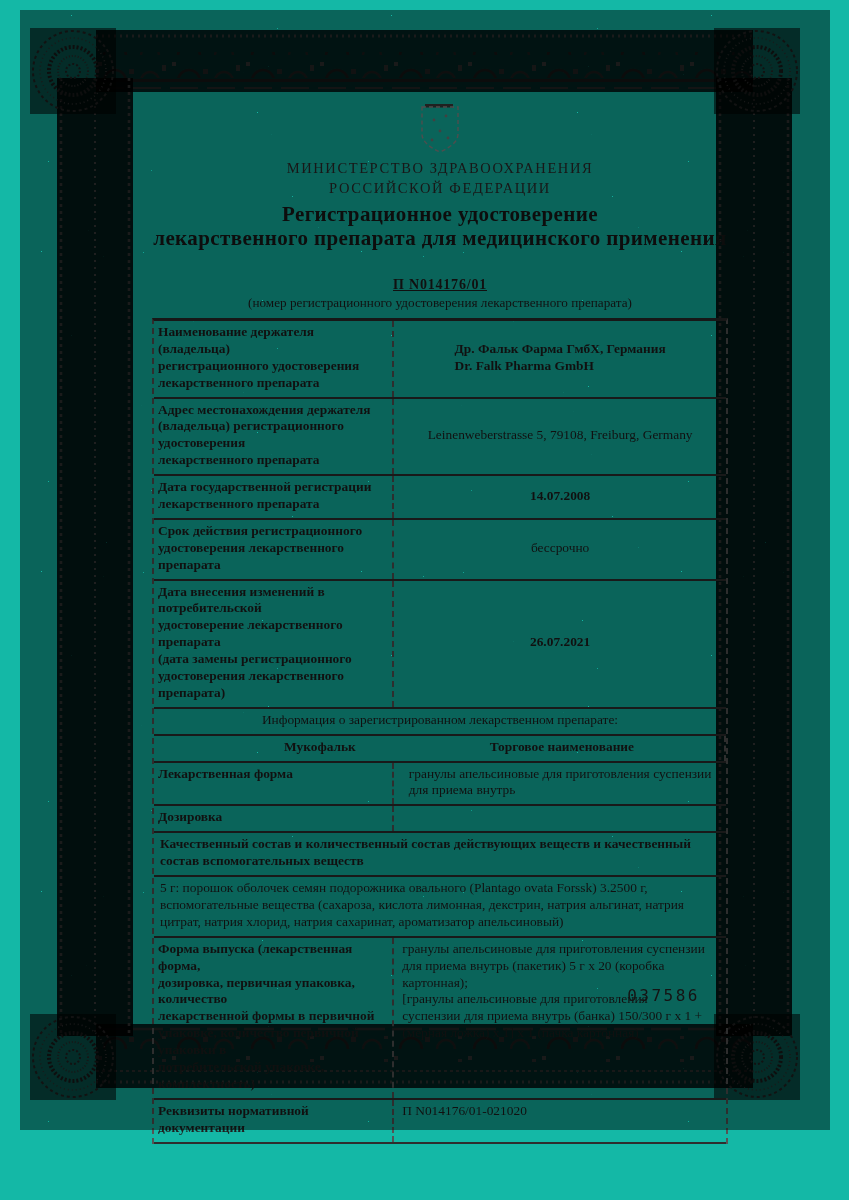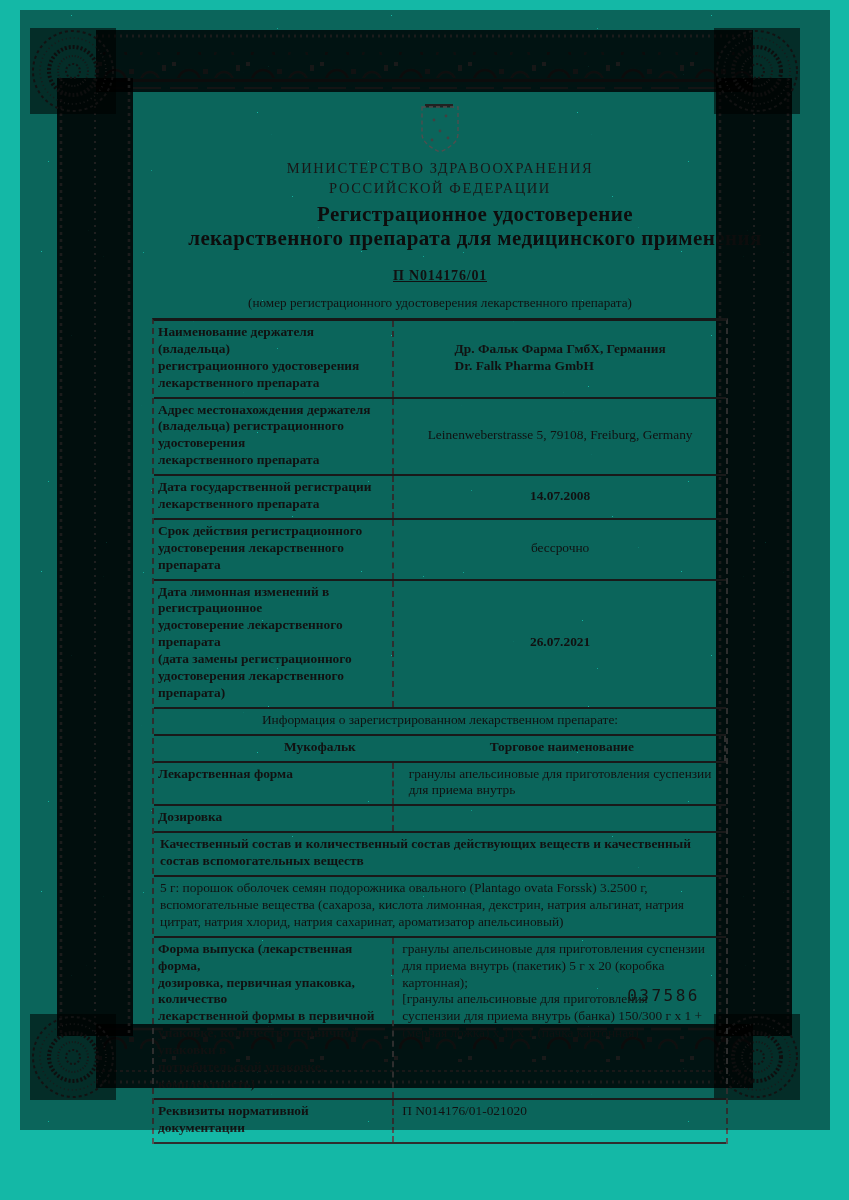--- a/index.html
+++ b/index.html
@@ -27,22 +27,22 @@
   .dust{position:absolute;left:0;top:0;width:849px;height:1200px;pointer-events:none;}
   
   .content{
     position:absolute;left:152px;top:0;width:576px;height:1200px;
     filter:blur(0.28px);
   }
   .emblem{position:absolute;left:50%;top:103px;transform:translateX(-50%);}
   .ministry{position:absolute;top:159px;width:100%;text-align:center;
     font-size:14.5px;letter-spacing:1.6px;color:#2c2c2c;line-height:1.35;white-space:pre-line;}
   .doc-title{position:absolute;top:203px;width:100%;text-align:center;
-    font-size:21px;font-weight:bold;line-height:1.12;letter-spacing:0.4px;color:#181818;white-space:pre-line;margin-left:35px;}
-  .reg-number{position:absolute;top:268px;width:100%;text-align:center;
+    font-size:21px;font-weight:bold;line-height:1.12;letter-spacing:0.4px;color:#181818;white-space:pre-line;}
+  .reg-number{position:absolute;top:277px;width:100%;text-align:center;
     font-size:14px;font-weight:bold;text-decoration:underline;letter-spacing:0.8px;}
   .reg-caption{position:absolute;top:295px;width:100%;text-align:center;font-size:13.2px;}
   
   .cert-table{
     position:absolute;left:0;top:318px;width:576px;
     border-top:3px solid #2b2b2b;
     border-left:2px dashed #555;
     border-right:2px dashed #555;
     box-sizing:border-box;
     font-size:13.4px;line-height:1.26;
@@ -210,21 +210,21 @@
         <div class="cell value bold">14.07.2008</div>
       </div>
 
       <div class="trow mh36">
         <div class="cell label">Срок действия регистрационного
 удостоверения лекарственного препарата</div>
         <div class="cell value">бессрочно</div>
       </div>
 
       <div class="trow mh62">
-        <div class="cell label">Дата лимонная изменений в регистрационное
+        <div class="cell label">Дата внесения изменений в потребительской
 удостоверение лекарственного препарата
 (дата замены регистрационного
 удостоверения лекарственного препарата)</div>
         <div class="cell value bold">26.07.2021</div>
       </div>
 
       <div class="trow fullrow center mh24">Информация о зарегистрированном лекарственном препарате:</div>
 
       <div class="trow mh24">
         <div class="cell value bold">Мукофальк</div>

